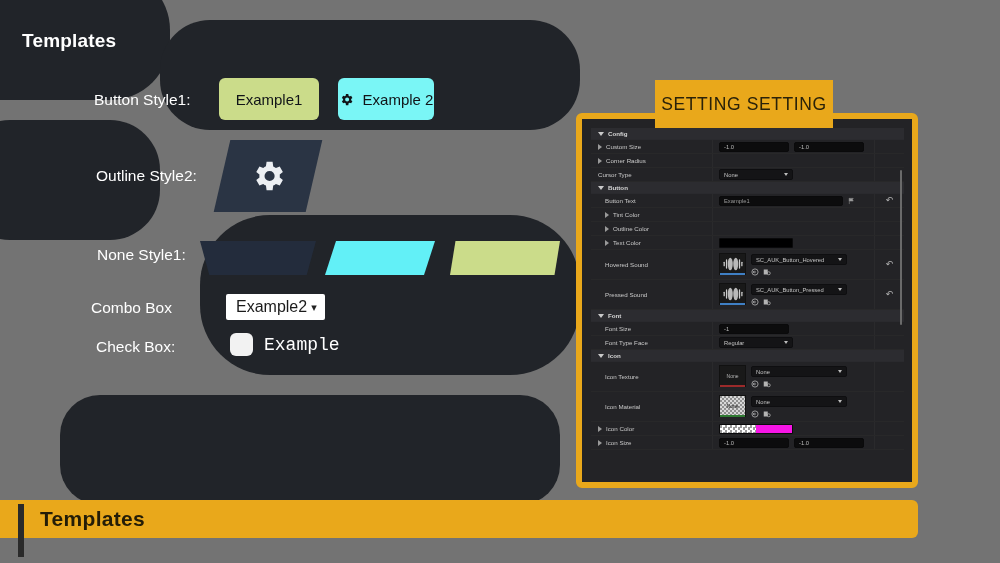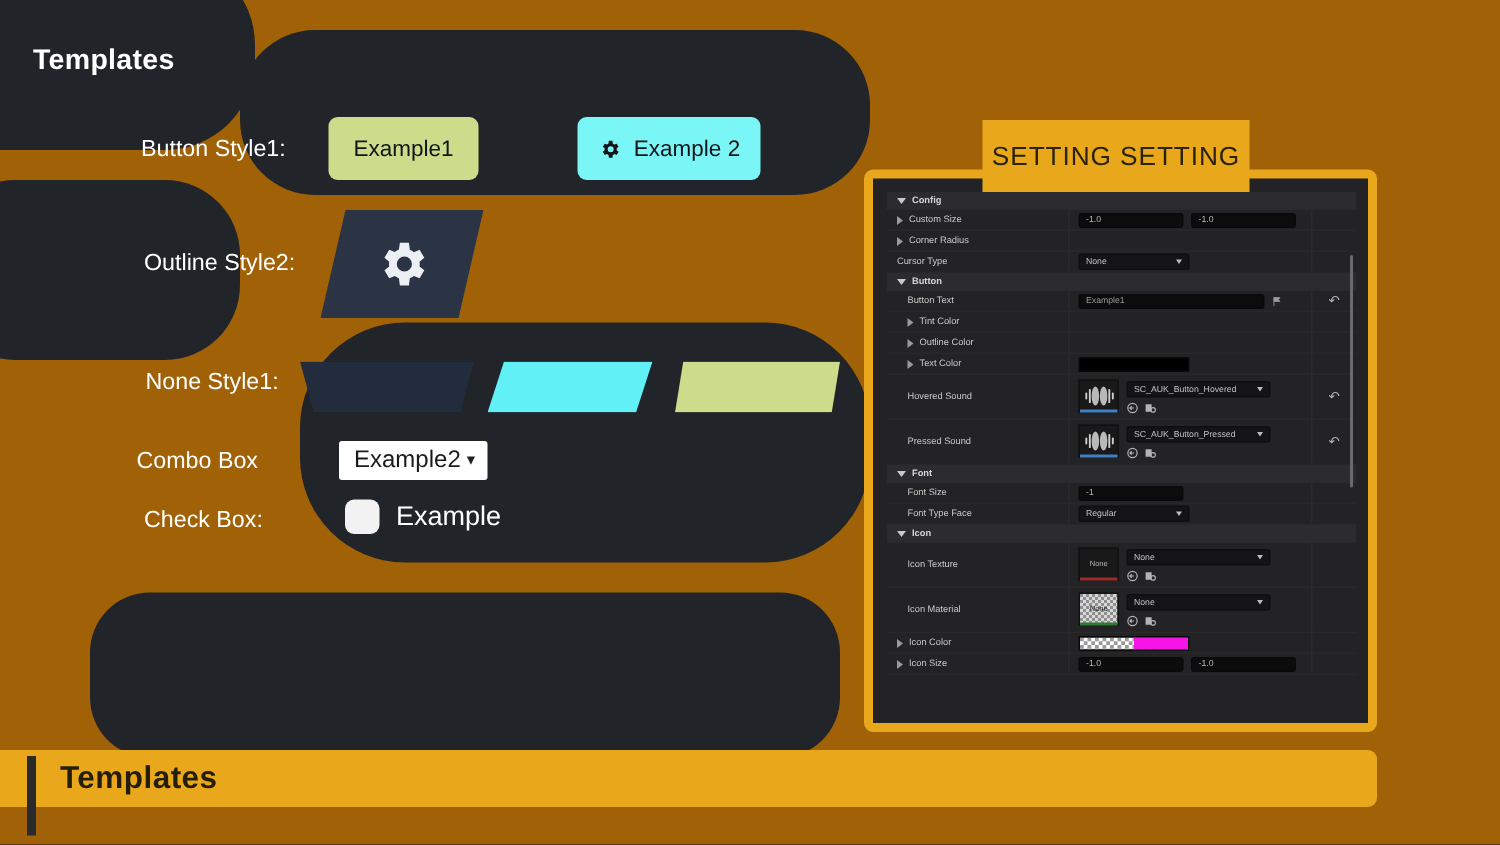--- a/index.html
+++ b/index.html
@@ -2,21 +2,21 @@
 <html><head>
 <meta charset="utf-8">
 <style>
   * { box-sizing: border-box; margin: 0; padding: 0; }
   html, body {
     width: 1000px; height: 563px;
     background: #1d2024;
     font-family: "Liberation Sans", sans-serif;
     overflow: hidden;
   }
-  #root { position: relative; width: 1000px; height: 563px; background: #a16207; }
+  #root { position: relative; width: 1000px; height: 563px; background: #737373; }
 
   
   .deco { position: absolute; border-radius: 40px; background: #212429; pointer-events: none; }
   .deco.d1 { left: -60px; top: -30px; width: 230px; height: 130px; border-radius: 60px; }
   .deco.d2 { left: 160px; top: 20px; width: 420px; height: 110px; border-radius: 50px; }
   .deco.d3 { left: -40px; top: 120px; width: 200px; height: 120px; border-radius: 50px; }
   .deco.d4 { left: 200px; top: 215px; width: 380px; height: 160px; border-radius: 70px; }
   .deco.d5 { left: 60px; top: 395px; width: 500px; height: 110px; border-radius: 40px; }
 
   
@@ -36,21 +36,21 @@
   .lbl-cmb { left: 91px; top: 299px; }
   .lbl-chk { left: 96px; top: 338px; }
 
   
   .btn1 {
     position: absolute; display: flex; align-items: center; justify-content: center;
     gap: 9px; border-radius: 6px; font-size: 15px; color: #111418;
     height: 42px;
   }
   .btn1.green { left: 219px; top: 78px; width: 100px; background: #cbdc8a; }
-  .btn1.cyan  { left: 338px; top: 78px; width: 122px; background: #7af6f6; margin-left: 47px; }
+  .btn1.cyan  { left: 338px; top: 78px; width: 96px; background: #7af6f6; }
   .gear-sm { width: 15px; height: 15px; flex: 0 0 auto; }
 
   
   .para-btn {
     position: absolute; left: 222px; top: 140px; width: 92px; height: 72px;
     background: #2a3444;
     transform: skewX(-13deg);
     display: flex; align-items: center; justify-content: center;
   }
   .para-btn > .gear-lg { transform: skewX(13deg); width: 38px; height: 38px; }
@@ -73,21 +73,21 @@
   
   .combo {
     position: absolute; left: 226px; top: 294px; height: 26px;
     background: #ffffff; border-radius: 2px;
     display: flex; align-items: center; gap: 4px; padding: 0 8px 0 10px;
     font-size: 16px; color: #1b1b1b;
   }
   .caret { font-size: 11px; line-height: 1; color: #222; display: inline-block; }
 
   
-  .chkwrap { position: absolute; left: 230px; top: 333px; display: flex; align-items: center; gap: 11px; }
+  .chkwrap { position: absolute; left: 230px; top: 333px; display: flex; align-items: center; gap: 11px; font-family: Liberation Mono, monospace; }
   .chkbox { width: 23px; height: 23px; background: #f2f2f2; border-radius: 6px; }
   .chklabel { color: #ffffff; font-size: 18px; }
 
   
   .setting-frame {
     position: absolute; left: 576px; top: 113px; width: 342px; height: 375px;
     border: 6px solid #e9a81b; border-radius: 6px; background: #232326;
     padding: 9px 8px 9px 9px;
   }
   .setting-title {

